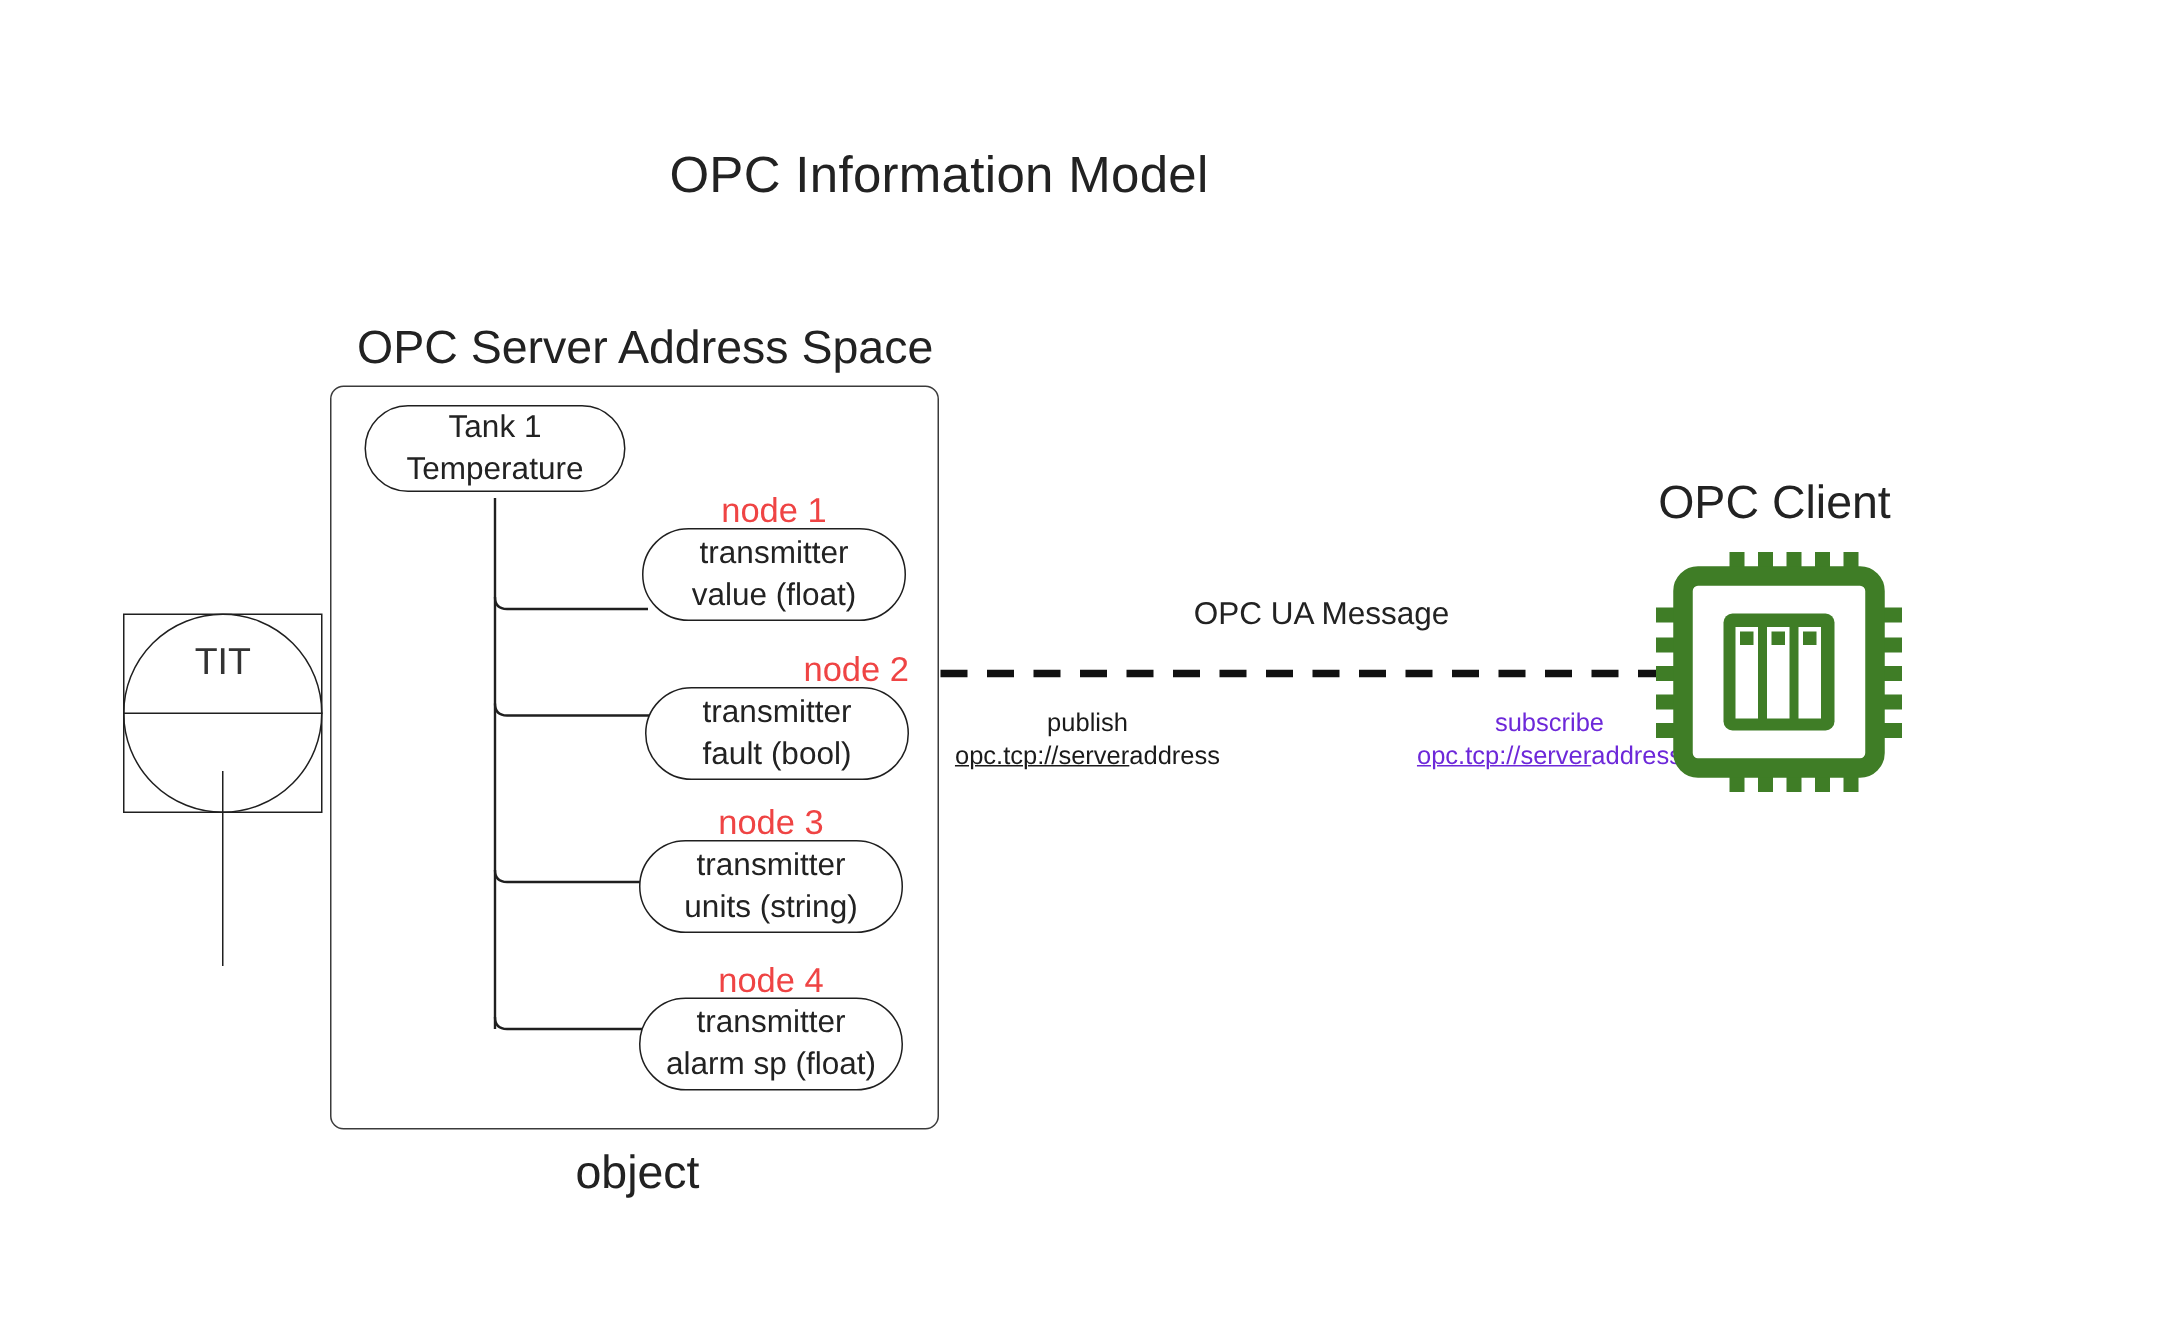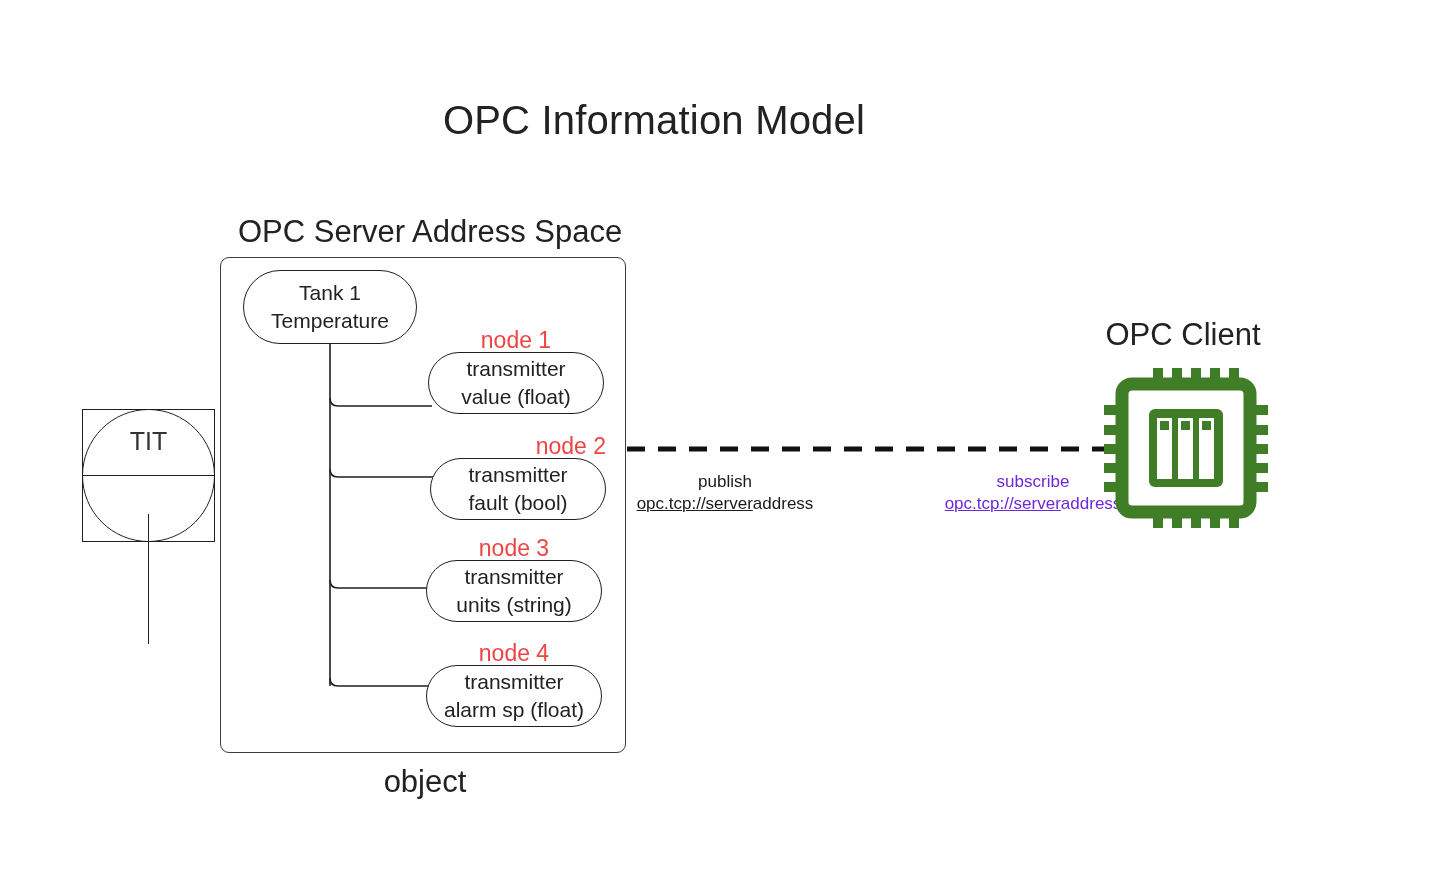--- a/index.html
+++ b/index.html
@@ -22,25 +22,24 @@
 
   
   .abs { position: absolute; }
 
   
   .diagram-title {
     left: 0;
     top: 98px;
     width: 1156px;
     text-align: center;
-    font-size: 40px;
+    font-size: 34px;
     color: #222222;
     letter-spacing: 0.2px;
     white-space: nowrap;
-    margin-left: 28px;
   }
   
   .diagram-title span { position: relative; left: 48px; }
 
   
   .caption {
     font-size: 31px;
     color: #222222;
     white-space: nowrap;
     text-align: center;
@@ -80,21 +79,21 @@
     font-size: 21px;
     line-height: 28px;
     color: #222222;
     white-space: nowrap;
   }
 
   .tank-pill {
     left: 243px;
     top: 270px;
     width: 174px;
-    height: 74px;
+    height: 58px;
   }
 
   .node-pill { width: 176px; height: 62px; }
   .node-pill-1 { left: 428px; top: 352px; }
   .node-pill-2 { left: 430px; top: 458px; }
   .node-pill-3 { left: 426px; top: 560px; }
   .node-pill-4 { left: 426px; top: 665px; }
 
   
   .node-label {
@@ -214,20 +213,21 @@
   <div class="abs caption object-caption">object</div>
 
   <div class="abs tit-wrap">
     <div class="tit-square"></div>
     <div class="tit-circle"></div>
     <div class="tit-divider"></div>
     <div class="tit-text">TIT</div>
   </div>
   <div class="abs tit-stem"></div>
 
+  <div class="abs msg-label">OPC UA Message</div>
 
   <div class="abs publish-label">
     <div>publish</div>
     <div class="uri-line"><span class="uri-underlined">opc.tcp://server</span><span>address</span></div>
   </div>
 
   <div class="abs subscribe-label">
     <div>subscribe</div>
     <div class="uri-line"><span class="uri-underlined">opc.tcp://server</span><span>address</span></div>
   </div>

